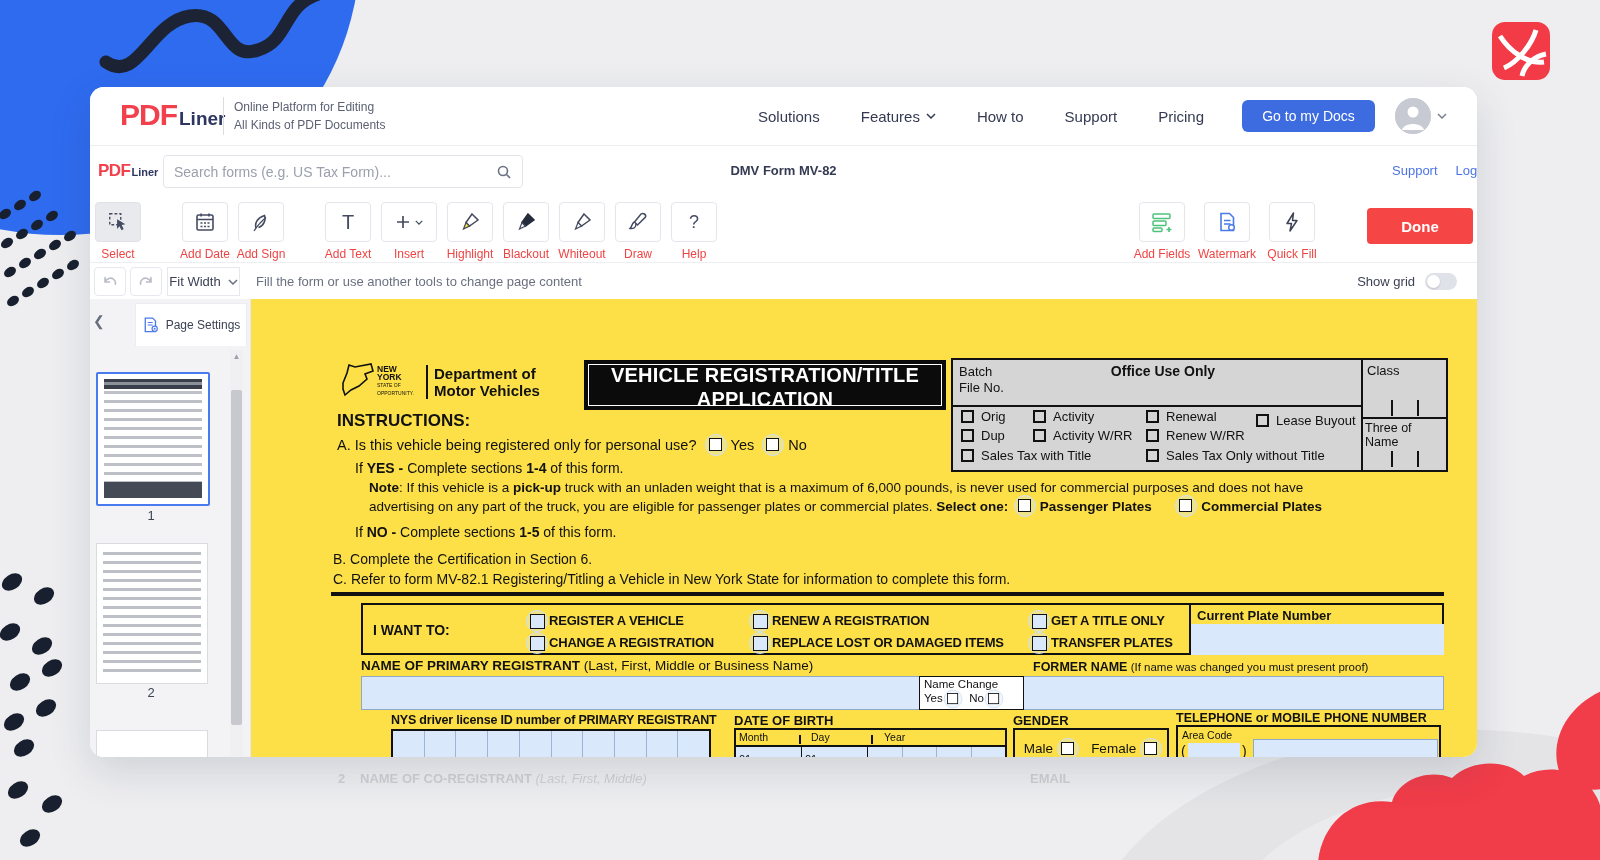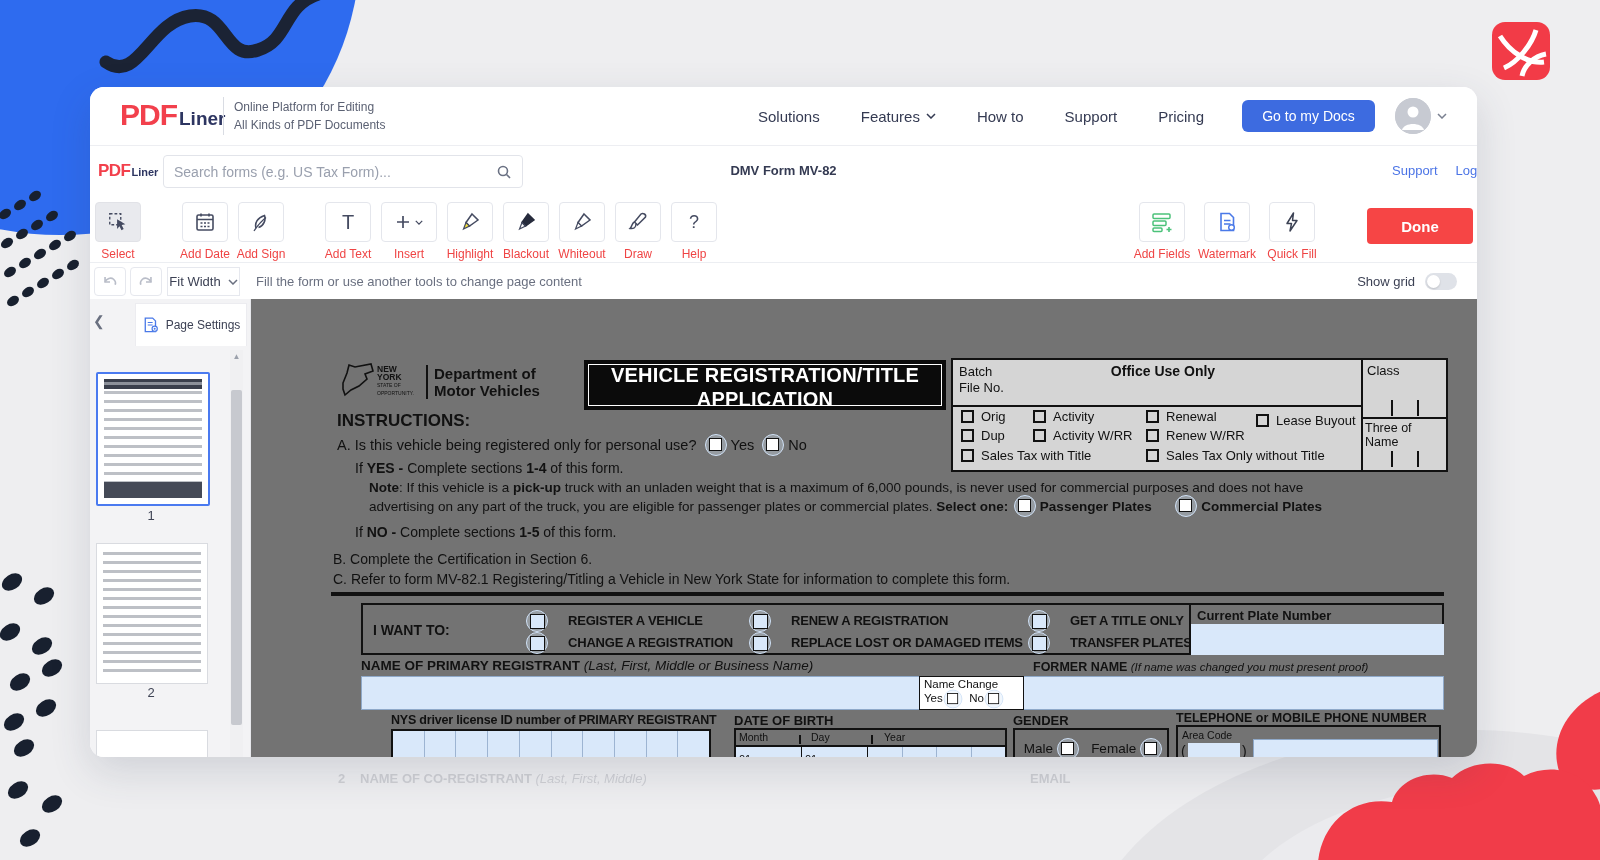--- a/index.html
+++ b/index.html
@@ -61,39 +61,39 @@
   .thumb{position:absolute;left:6px;width:110px;background:#fff;border:1px solid #d9dbe0;cursor:pointer;overflow:hidden;}
   .thumb.sel{border:2px solid #4a7af0;border-radius:2px;}
   .thumb .lines{position:absolute;left:6px;right:6px;top:8px;bottom:8px;background:repeating-linear-gradient(180deg,#a7abb3 0 3px,transparent 3px 9px);opacity:.75;}
   .thumb .band-top{position:absolute;left:6px;right:6px;top:5px;height:10px;background:#3a3f4c;}
   .thumb .band-bottom{position:absolute;left:6px;right:6px;bottom:6px;height:16px;background:#454a57;}
   .page-num{position:absolute;left:6px;width:110px;text-align:center;font-size:13px;color:#3e4354;}
   .sb-scroll{position:absolute;left:140px;top:51px;width:13px;height:407px;background:#f0f0f2;}
   .sb-scroll .arrow{position:absolute;left:0;top:2px;width:13px;text-align:center;font-size:8px;color:#9ba0ab;}
   .sb-scroll .sthumb{position:absolute;left:1px;top:40px;width:11px;height:335px;background:#c7c9cf;border-radius:2px;}
   
-  .doc{position:absolute;left:161px;top:212px;width:1226px;height:458px;background:#737373;overflow:hidden;font-family:"Liberation Sans",sans-serif;color:#111;}
+  .doc{position:absolute;left:161px;top:212px;width:1226px;height:458px;background:#fde047;overflow:hidden;font-family:"Liberation Sans",sans-serif;color:#111;}
   .abs{position:absolute;}
   .b{font-weight:bold;}
-  .i{font-style:italic;}
+  .i{}
   .formtitle{background:#0b0b0b;color:#fff;font-weight:bold;font-size:20px;text-align:center;line-height:24px;outline:1.5px solid #fff;outline-offset:-5px;padding-top:3px;letter-spacing:.2px;}
   .office{background:#d5d5d5;border:2px solid #111;}
   .office .hline{position:absolute;left:0;width:100%;height:1.5px;background:#111;}
   .office .vline{position:absolute;top:0;width:1.5px;height:100%;background:#111;}
   .cb{display:inline-block;width:13px;height:13px;border:1.6px solid #111;background:#fff;vertical-align:-2px;box-sizing:border-box;}
   .cb.blue{background:#d9e8fa;width:15px;height:15px;}
   .cb.gray{background:transparent;width:13px;height:13px;border-width:2px;}
   .halo{position:relative;display:inline-block;width:14px;height:14px;vertical-align:-2px;}
   .halo::before{content:"";position:absolute;left:-4px;top:-4px;width:20px;height:20px;border:1.5px solid #cfe0f5;border-radius:50%;background:rgba(214,231,250,.35);}
   .halo .cb{position:absolute;left:0;top:0;}
   .ocb{position:absolute;display:flex;align-items:center;gap:7px;font-size:13px;white-space:nowrap;}
   .tick{position:absolute;width:1.5px;height:16px;background:#111;}
   .field{background:#d9e8fa;border:1px solid #8fa9c9;box-sizing:border-box;}
   .want{border:2px solid #111;box-sizing:border-box;}
-  .wopt{position:absolute;display:flex;align-items:center;gap:24px;font-weight:bold;font-size:13px;white-space:nowrap;letter-spacing:-0.2px;padding-left:24px;}
+  .wopt{position:absolute;display:flex;align-items:center;gap:5px;font-weight:bold;font-size:13px;white-space:nowrap;letter-spacing:-0.2px;padding-left:24px;}
   .blk-border{border:2px solid #111;box-sizing:border-box;}
   .cellsep{border-right:1px solid #9db4d2;box-sizing:border-box;}
   .selcell{display:flex;align-items:center;justify-content:space-between;padding:0 3px;font-size:11px;background:#d9e8fa;border-right:1.5px solid #111;box-sizing:border-box;}
   .thickline{background:#111;}
   .small-lb{font-size:10.5px;}
 </style>
 </head>
 <body>
 
 <div class="stage">

